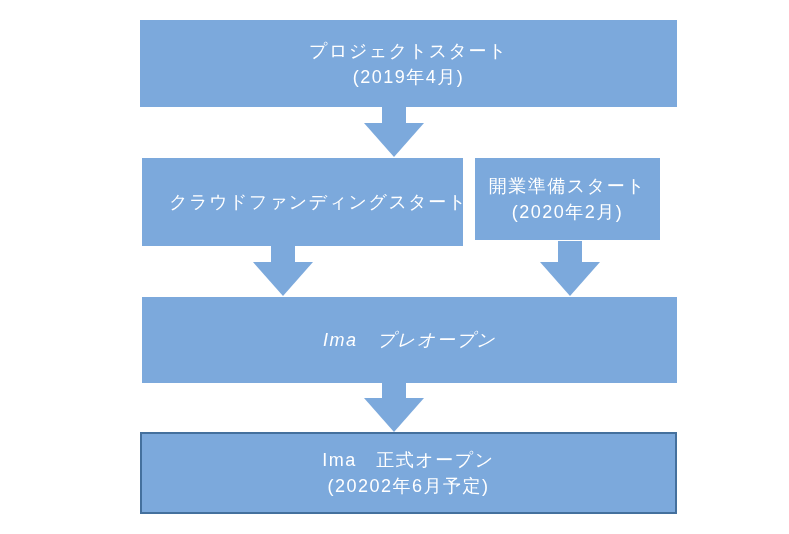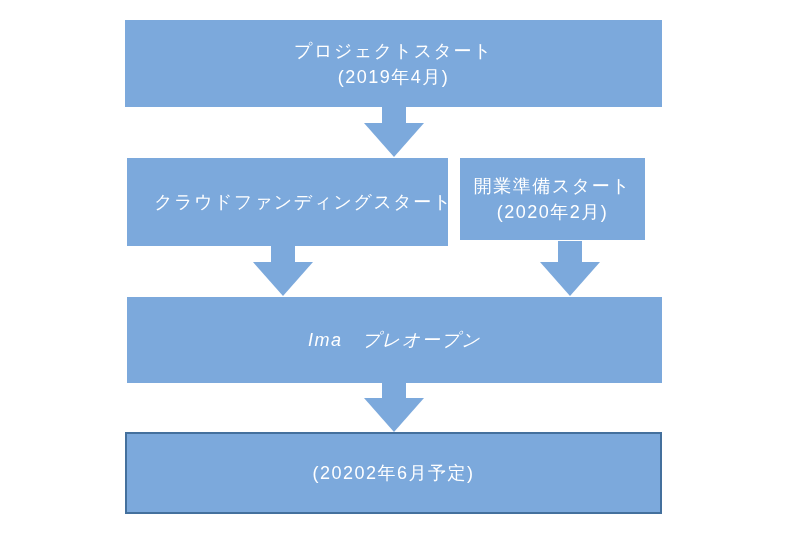--- a/index.html
+++ b/index.html
@@ -23,20 +23,21 @@
     background: var(--box-fill);
     color: var(--text-color);
     display: flex;
     flex-direction: column;
     justify-content: center;
     align-items: center;
     text-align: center;
     font-size: 18px;
     line-height: 26px;
     letter-spacing: 1.5px;
+    margin-left: 15px;
   }
   .node .line { white-space: nowrap; }
   .node-start       { left: 125px; top:  20px; width: 537px; height: 87px; }
   .node-crowd       { left: 127px; top: 158px; width: 321px; height: 88px; padding-left: 32px; }
   .node-prep        { left: 460px; top: 158px; width: 185px; height: 82px; }
   .node-preopen     { left: 127px; top: 297px; width: 535px; height: 86px; font-style: italic; }
   .node-grandopen   { left: 125px; top: 432px; width: 537px; height: 82px;
                       border: 2px solid var(--box-border); }
   .down-arrow {
     position: absolute;
@@ -98,16 +99,17 @@
   <div class="node node-preopen">
     <div class="line">Ima　プレオープン</div>
   </div>
 
   <div class="down-arrow arrow-4">
     <div class="stem"></div>
     <div class="head"></div>
   </div>
 
   <div class="node node-grandopen">
+    <div class="line">Ima　正式オープン</div>
     <div class="line">(20202年6月予定)</div>
   </div>
 
 </div>
 
 </body></html>

